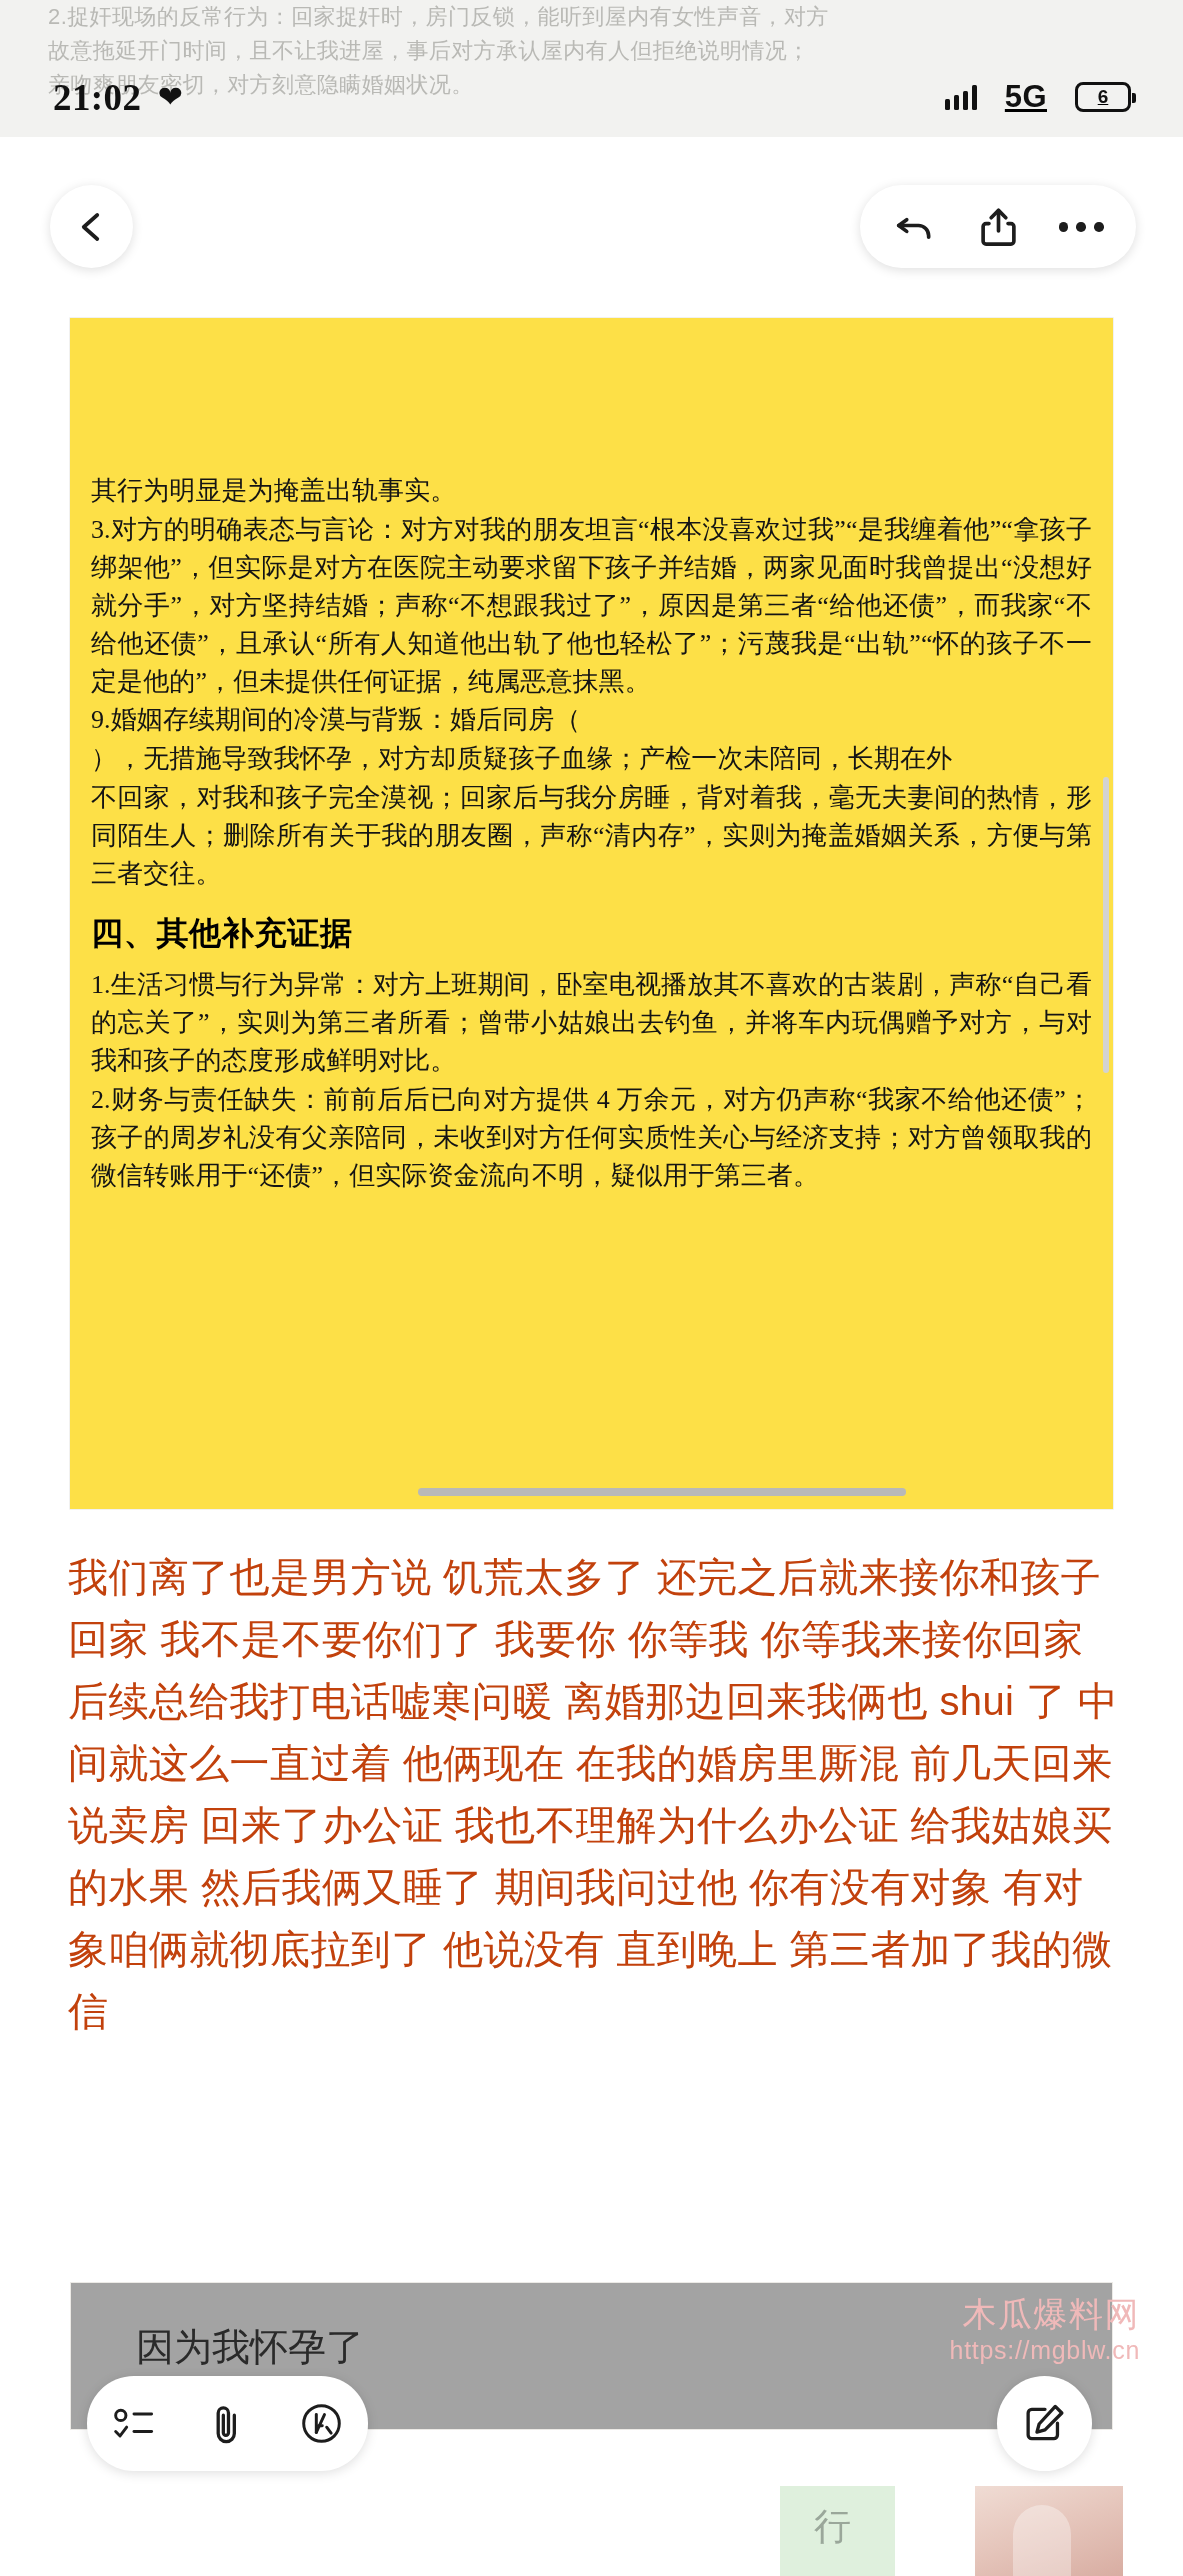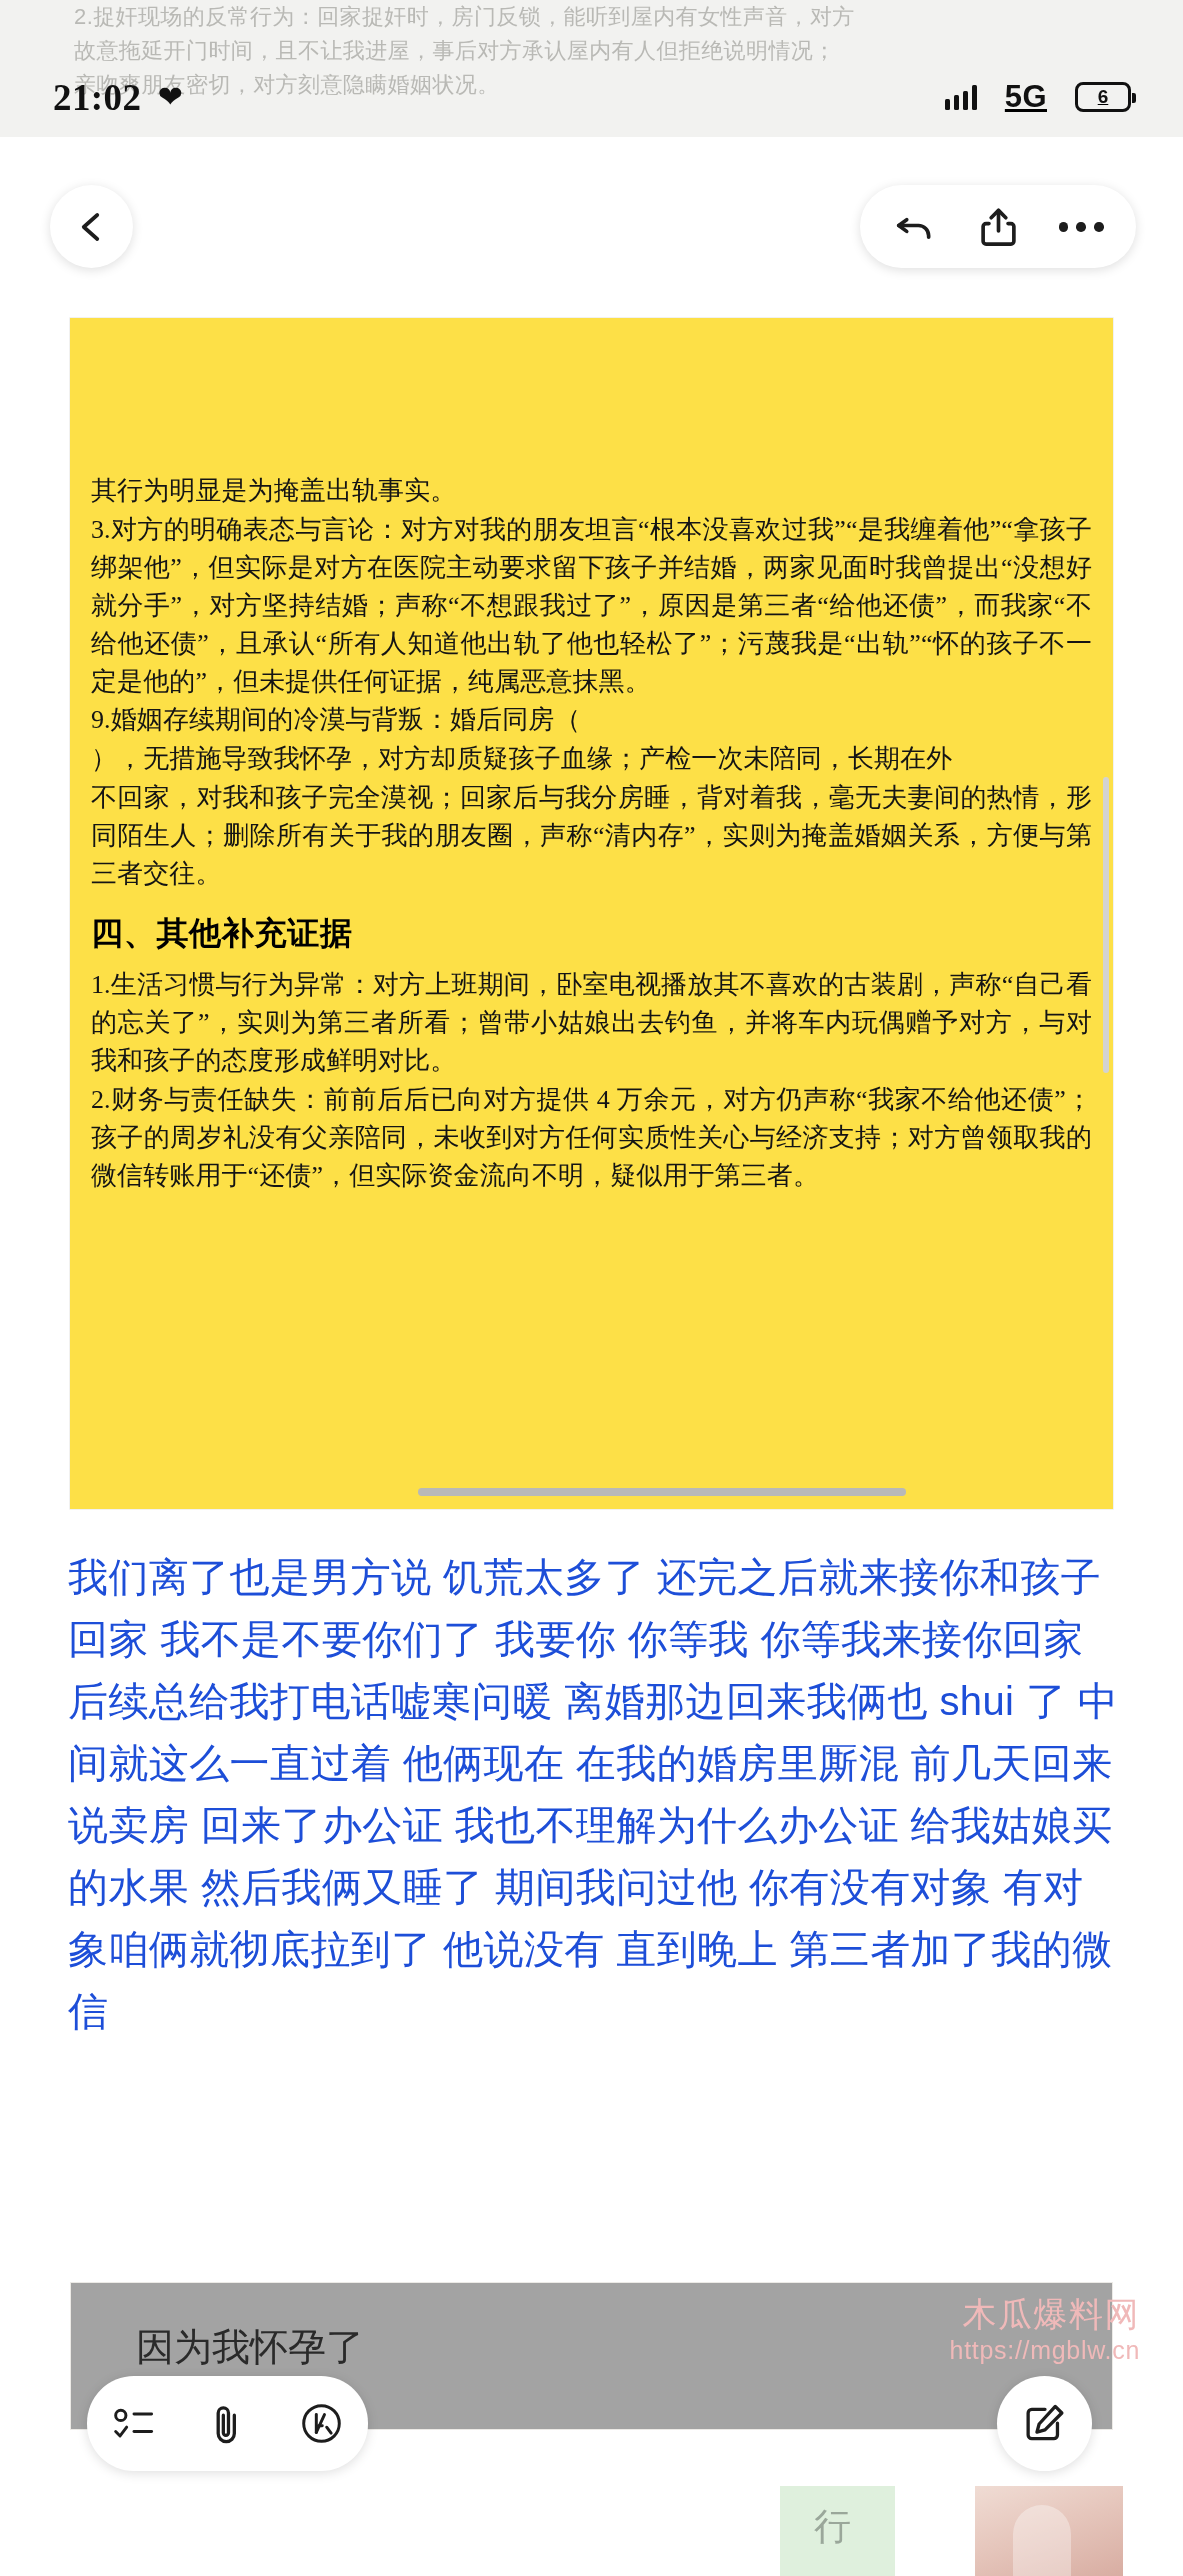--- a/index.html
+++ b/index.html
@@ -22,21 +22,21 @@
     left: 0;
     width: 1184px;
     height: 137px;
     background: #f2f2f0;
     overflow: hidden;
   }
   .bg-top .line {
     color: #b9b9b5;
     font-size: 22px;
     line-height: 34px;
-    padding-left: 74px;
+    padding-left: 48px;
     white-space: nowrap;
     letter-spacing: 0.4px;
   }
 
   
   .statusbar {
     position: absolute;
     top: 65px;
     left: 0;
     width: 1184px;
@@ -238,21 +238,21 @@
   }
 
   
   .body-text {
     position: absolute;
     left: 68px;
     top: 1546px;
     width: 1051px;
     font-size: 40px;
     line-height: 62px;
-    color: #1d4ed8;
+    color: #c2410c;
     letter-spacing: 0.4px;
   }
 
   
   .bottom-card {
     position: absolute;
     left: 70px;
     top: 2282px;
     width: 1043px;
     height: 148px;

